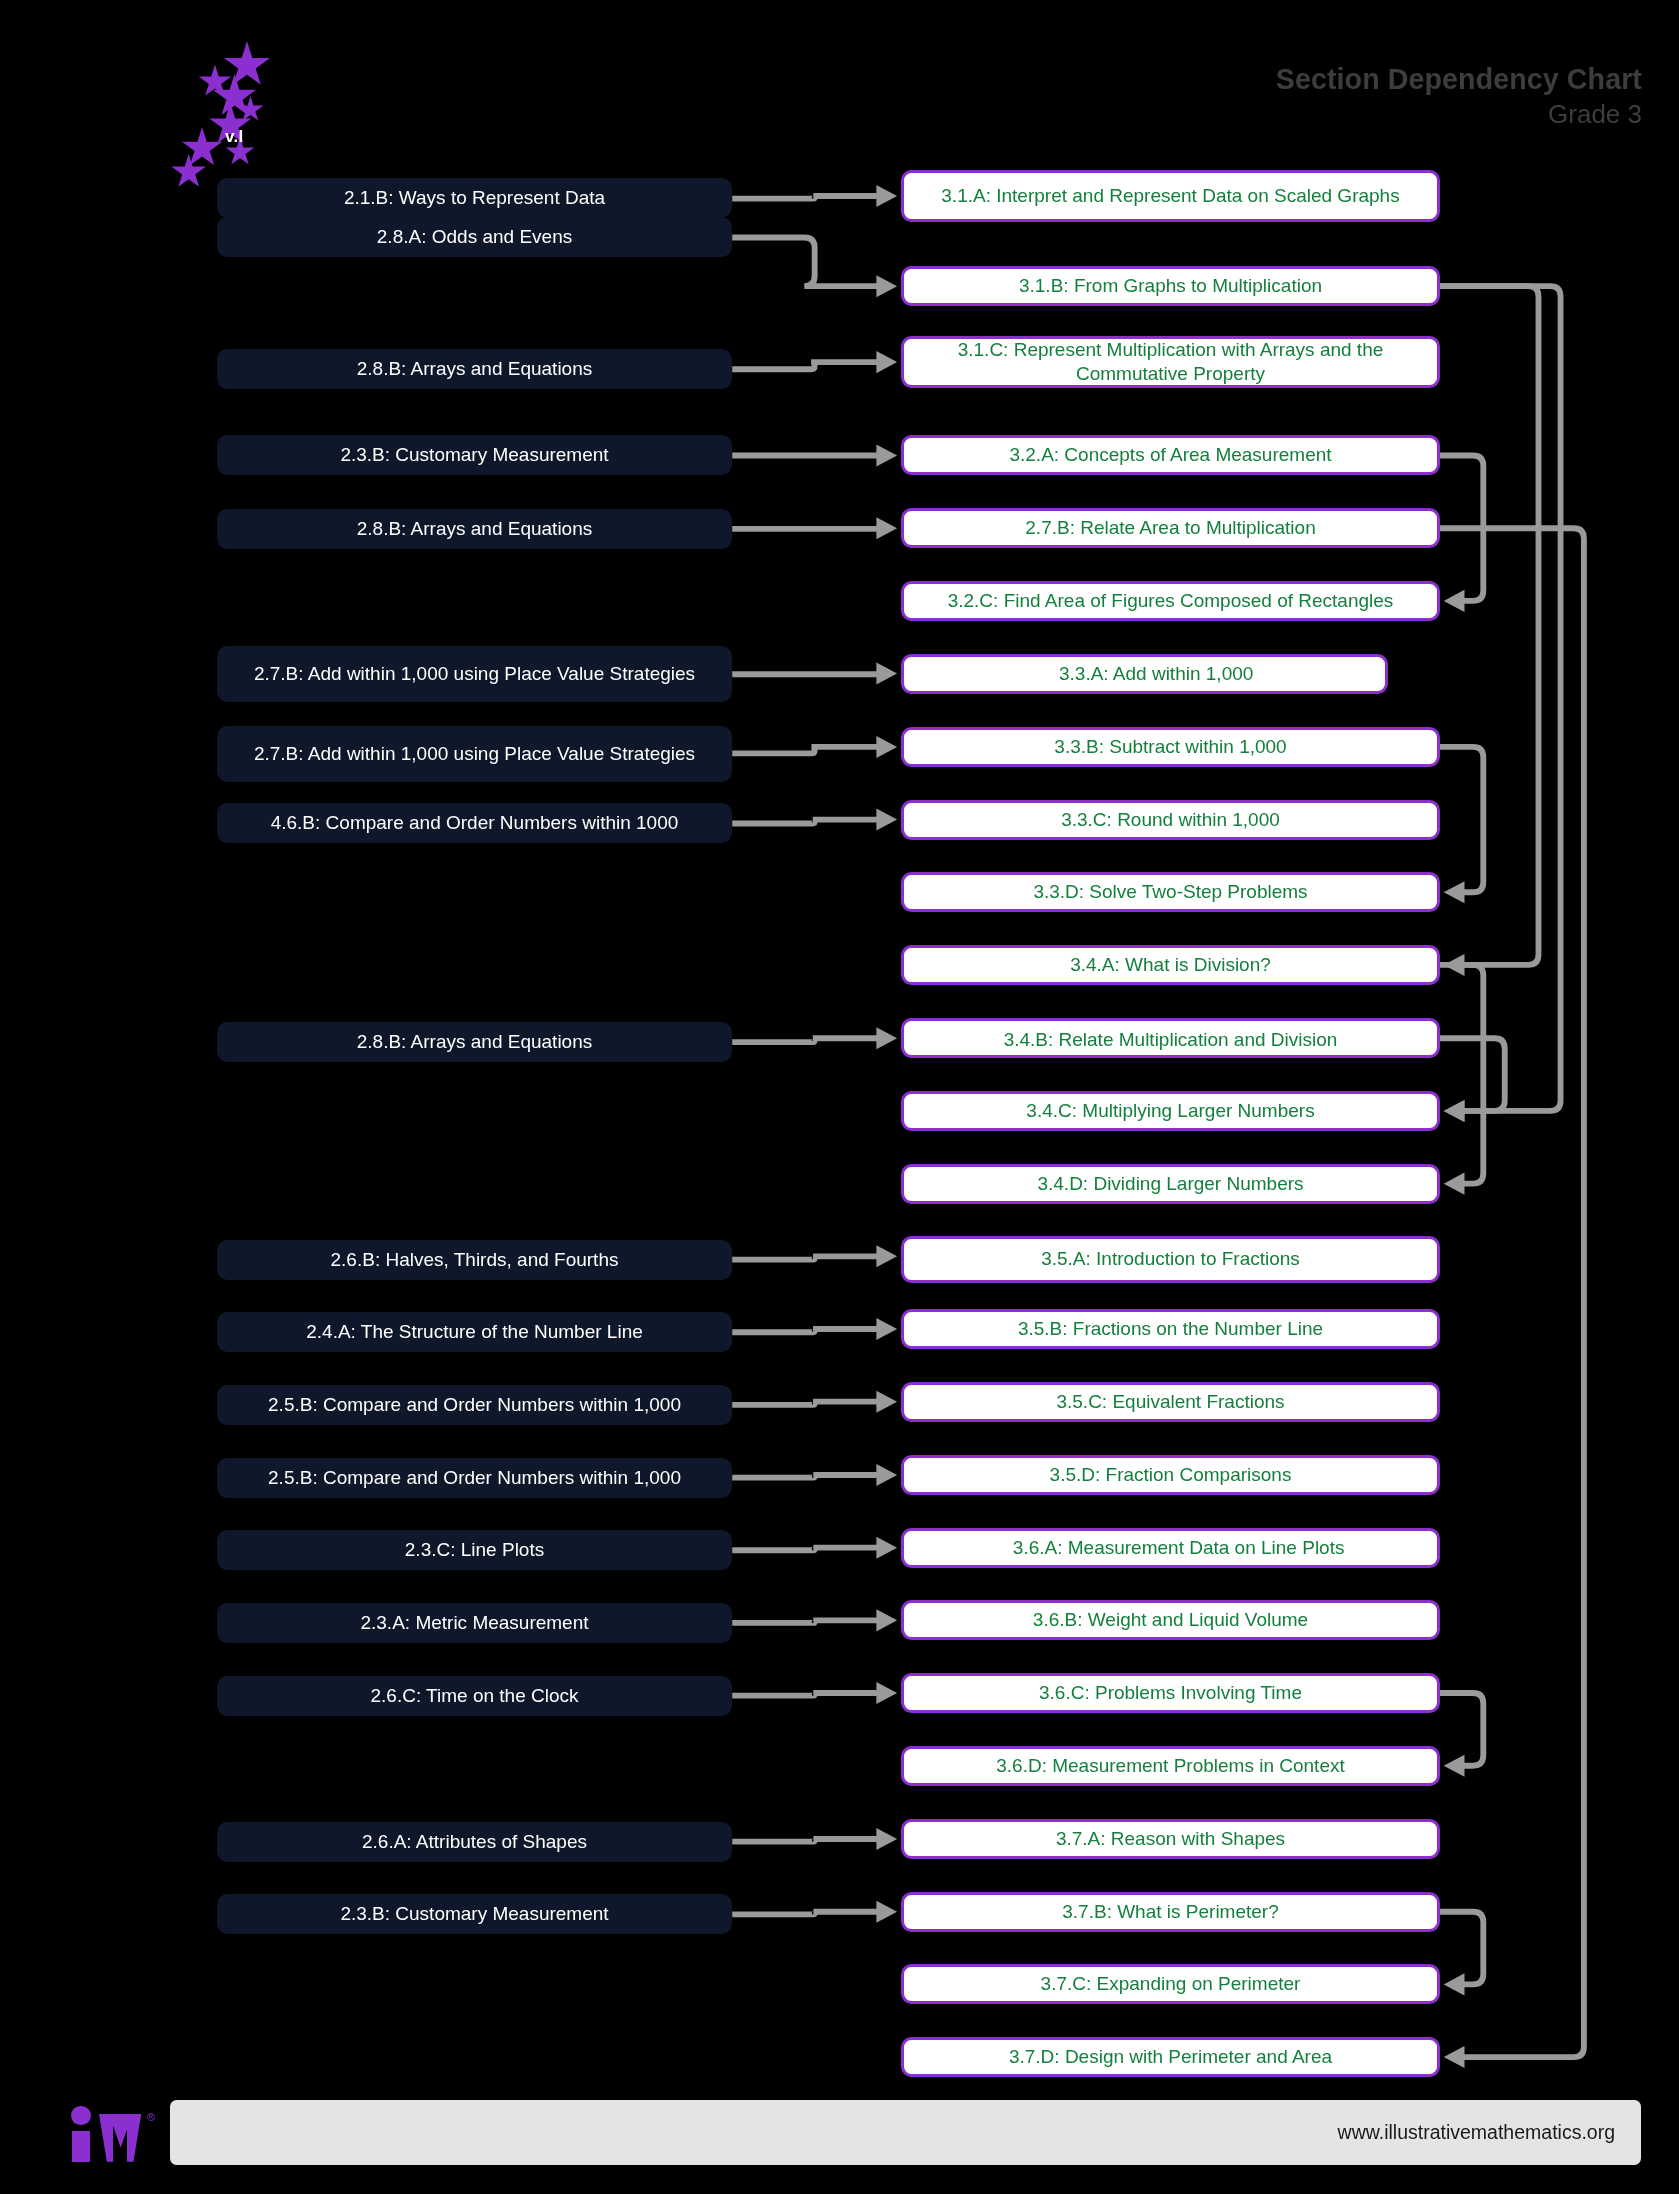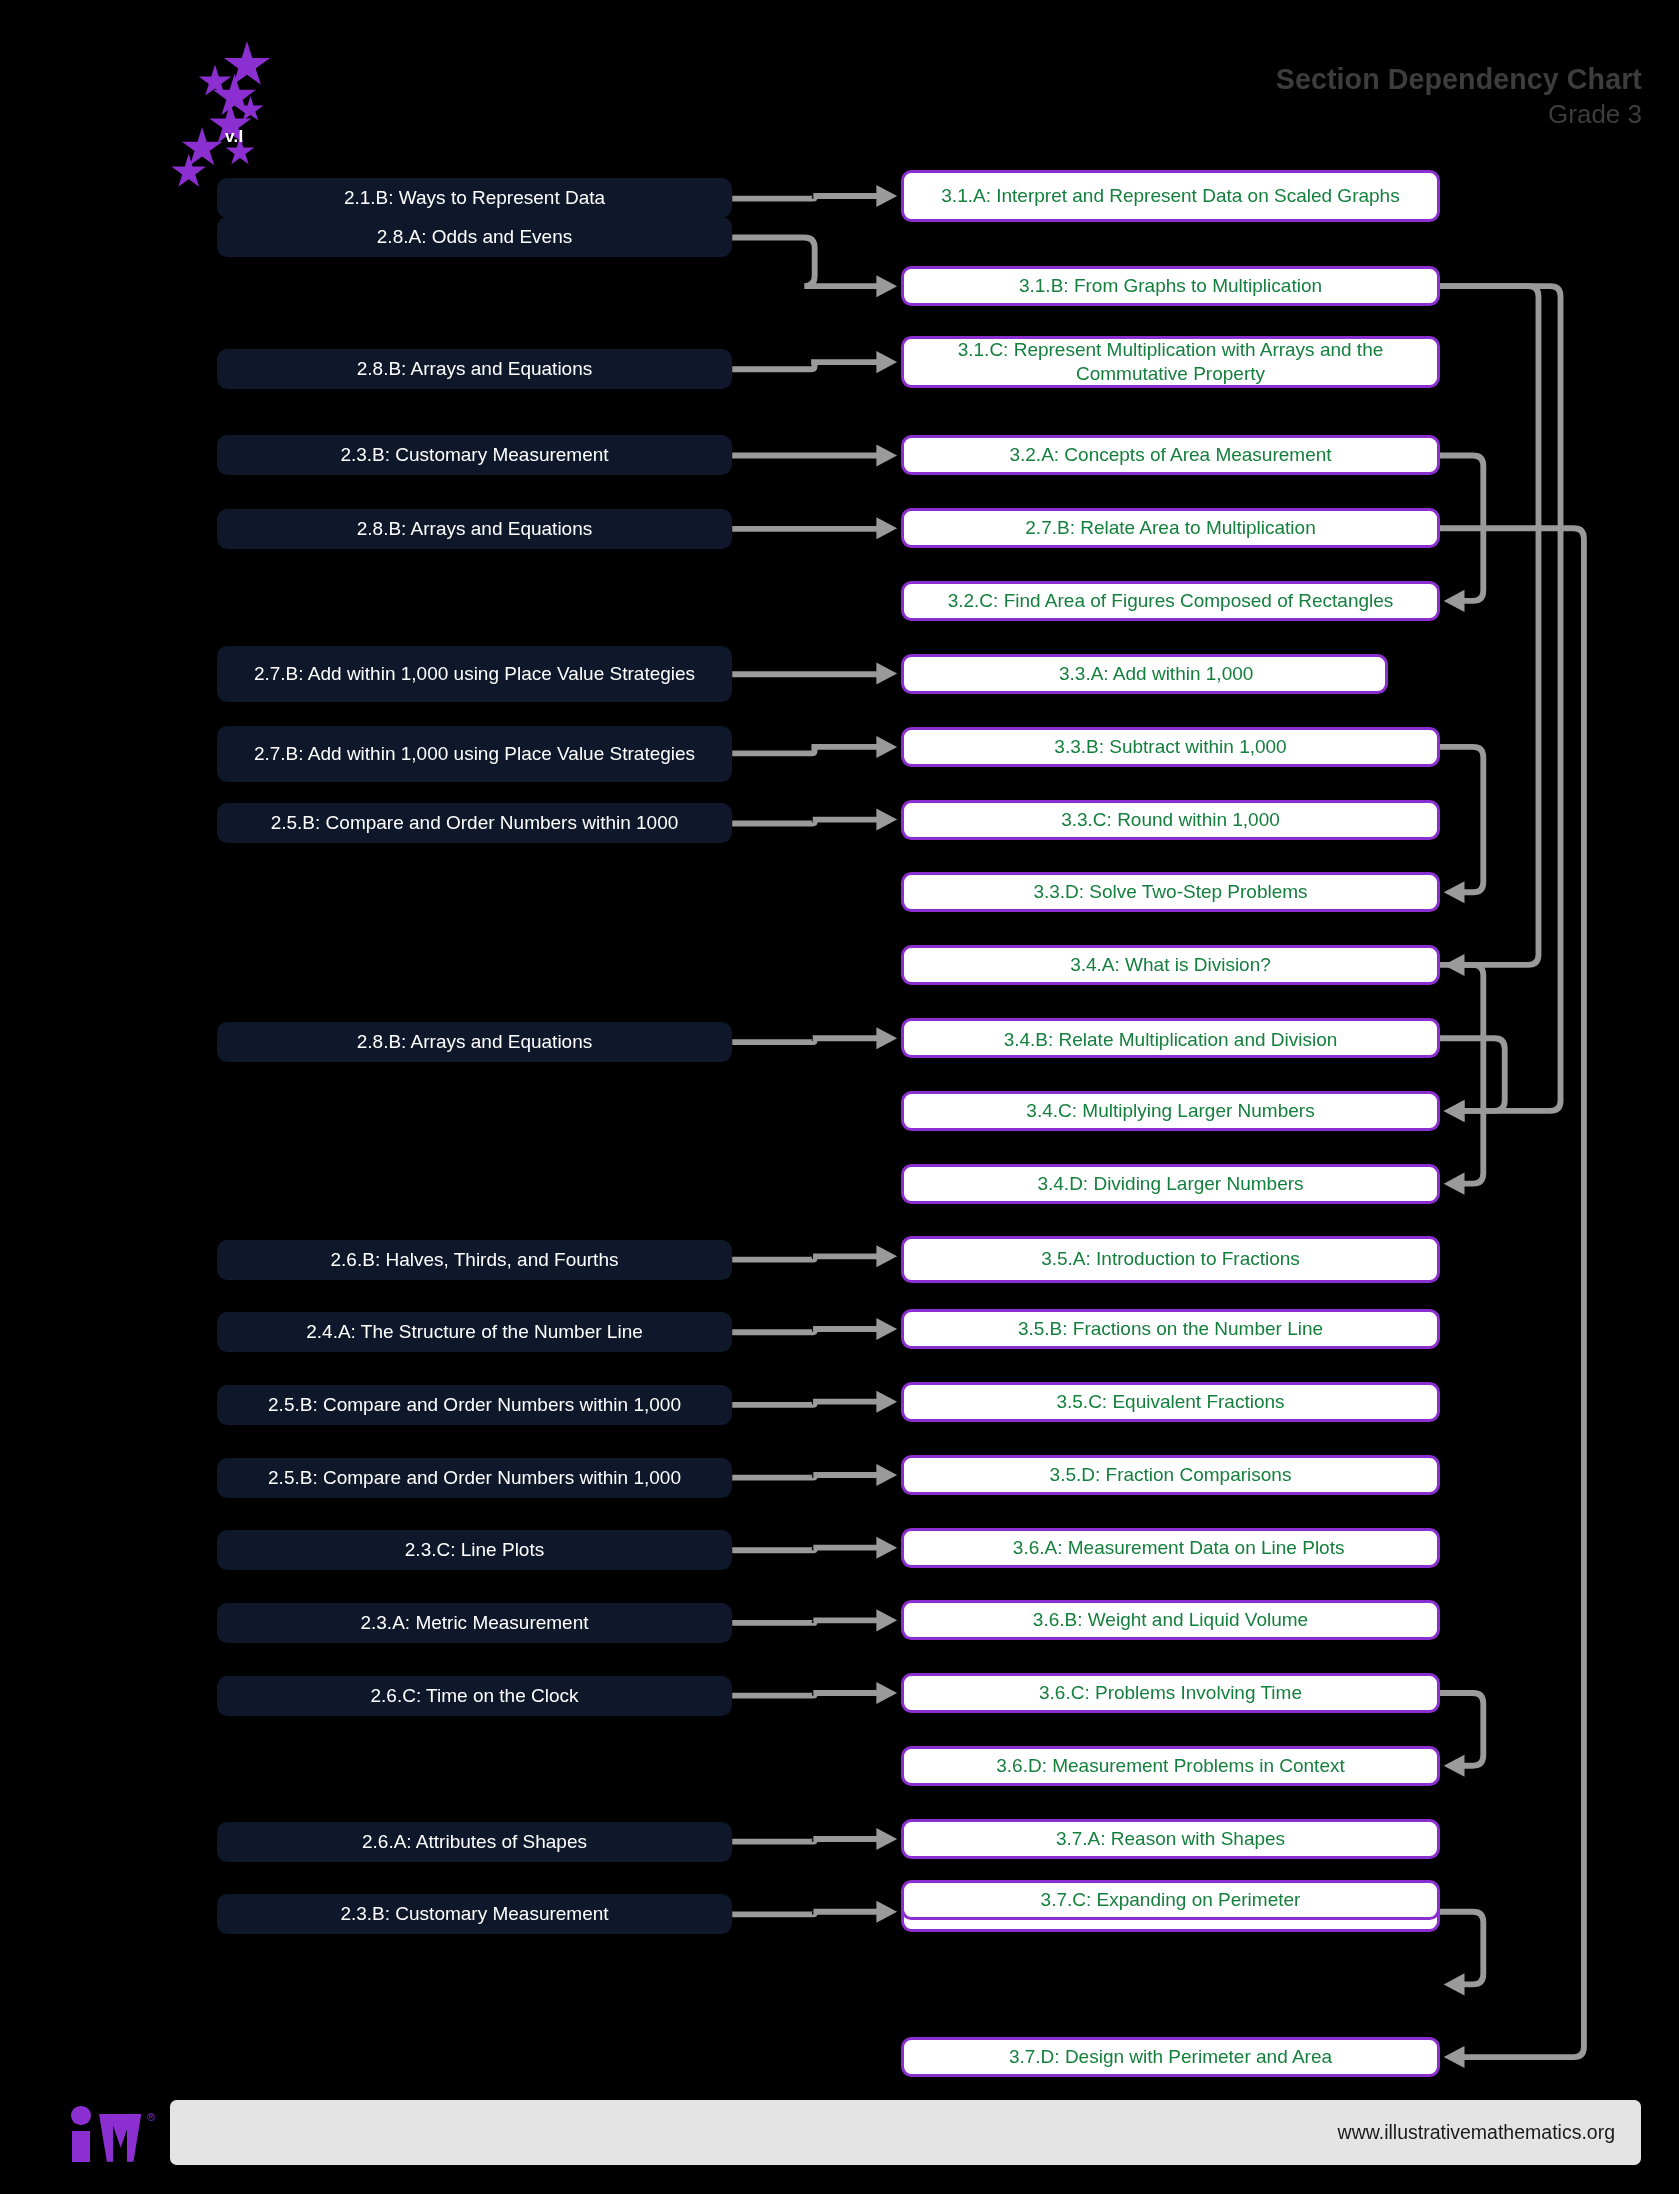--- a/index.html
+++ b/index.html
@@ -207,21 +207,21 @@
       <div class="node left" style="left: 217px; top: 509px; width: 515px; height: 40px;">
         <span>2.8.B: Arrays and Equations</span>
       </div>
       <div class="node left" style="left: 217px; top: 646px; width: 515px; height: 56px;">
         <span>2.7.B: Add within 1,000 using Place Value Strategies</span>
       </div>
       <div class="node left" style="left: 217px; top: 726px; width: 515px; height: 56px;">
         <span>2.7.B: Add within 1,000 using Place Value Strategies</span>
       </div>
       <div class="node left" style="left: 217px; top: 803px; width: 515px; height: 40px;">
-        <span>2.5.B: Compare and Order Numbers within 1000</span>
+        <span>4.6.B: Compare and Order Numbers within 1000</span>
       </div>
       <div class="node left" style="left: 217px; top: 1022px; width: 515px; height: 40px;">
         <span>2.8.B: Arrays and Equations</span>
       </div>
       <div class="node left" style="left: 217px; top: 1240px; width: 515px; height: 40px;">
         <span>2.6.B: Halves, Thirds, and Fourths</span>
       </div>
       <div class="node left" style="left: 217px; top: 1312px; width: 515px; height: 40px;">
         <span>2.4.A: The Structure of the Number Line</span>
       </div>
@@ -311,21 +311,21 @@
       </div>
       <div class="node right" style="left: 901px; top: 1746px; width: 539px; height: 40px;">
         <span>3.6.D: Measurement Problems in Context</span>
       </div>
       <div class="node right" style="left: 901px; top: 1819px; width: 539px; height: 40px;">
         <span>3.7.A: Reason with Shapes</span>
       </div>
       <div class="node right" style="left: 901px; top: 1892px; width: 539px; height: 40px;">
         <span>3.7.B: What is Perimeter?</span>
       </div>
-      <div class="node right" style="left: 901px; top: 1880px; width: 539px; height: 40px;">
+      <div class="node right" style="left: 901px; top: 1964px; width: 539px; height: 40px;">
         <span>3.7.C: Expanding on Perimeter</span>
       </div>
       <div class="node right" style="left: 901px; top: 2037px; width: 539px; height: 40px;">
         <span>3.7.D: Design with Perimeter and Area</span>
       </div>
     </div>
 
   <div id="im-logo">
     <span class="logo-dot"></span>
     <span class="logo-stem"></span>

